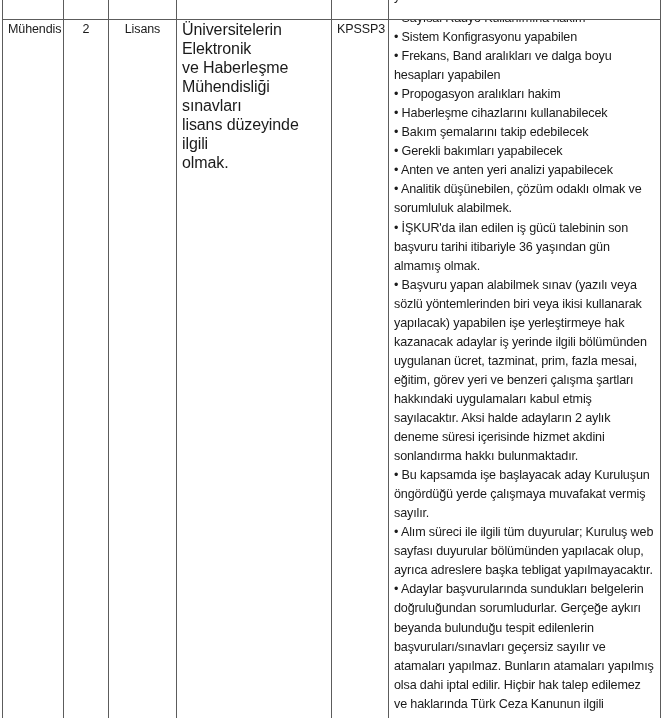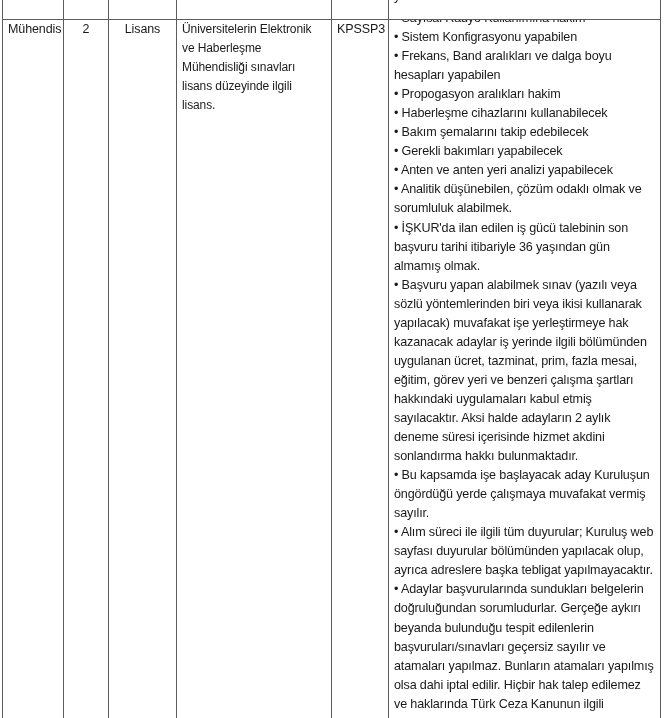--- a/index.html
+++ b/index.html
@@ -68,21 +68,21 @@
     padding: 0 6px 0 5px;
     font-size: 12.6px;
     line-height: 19.05px;
     letter-spacing: -0.15px;
     margin-top: -11px;
   }
   .req-line { white-space: pre-wrap; }
 
   
   .dept-block {
-    font-size: 12px;
+    font-size: 16px;
     line-height: 19px;
     letter-spacing: -0.1px;
     padding: 0 5px;
   }
 
   
   .row-clip-top td { height: 5px; overflow: hidden; }
   .clip-top-text {
     position: relative;
     font-size: 12.5px;
@@ -146,21 +146,21 @@
         <td class="mid-cell">
           <div class="cell-pad center-text">Lisans</div>
         </td>
 
         <td class="mid-cell">
           <div class="dept-block">
             <div>Üniversitelerin Elektronik</div>
             <div>ve Haberleşme</div>
             <div>Mühendisliği sınavları</div>
             <div>lisans düzeyinde ilgili</div>
-            <div>lisans.</div>
+            <div>olmak.</div>
           </div>
         </td>
 
         <td class="mid-cell">
           <div class="cell-pad">KPSSP3</div>
         </td>
 
         <td class="clipper">
           <div class="req-block">
             <div class="req-line">• Sayısal Radyo Kullanımına hakim</div>
@@ -172,21 +172,21 @@
             <div class="req-line">• Bakım şemalarını takip edebilecek</div>
             <div class="req-line">• Gerekli bakımları yapabilecek</div>
             <div class="req-line">• Anten ve anten yeri analizi yapabilecek</div>
             <div class="req-line">• Analitik düşünebilen, çözüm odaklı olmak ve</div>
             <div class="req-line">sorumluluk alabilmek.</div>
             <div class="req-line">• İŞKUR'da ilan edilen iş gücü talebinin son</div>
             <div class="req-line">başvuru tarihi itibariyle 36 yaşından gün</div>
             <div class="req-line">almamış olmak.</div>
             <div class="req-line">• Başvuru yapan alabilmek sınav (yazılı veya</div>
             <div class="req-line">sözlü yöntemlerinden biri veya ikisi kullanarak</div>
-            <div class="req-line">yapılacak) muvafakat işe yerleştirmeye hak</div>
+            <div class="req-line">yapılacak) yapabilen işe yerleştirmeye hak</div>
             <div class="req-line">kazanacak adaylar iş yerinde ilgili bölümünden</div>
             <div class="req-line">uygulanan ücret, tazminat, prim, fazla mesai,</div>
             <div class="req-line">eğitim, görev yeri ve benzeri çalışma şartları</div>
             <div class="req-line">hakkındaki uygulamaları kabul etmiş</div>
             <div class="req-line">sayılacaktır. Aksi halde adayların 2 aylık</div>
             <div class="req-line">deneme süresi içerisinde hizmet akdini</div>
             <div class="req-line">sonlandırma hakkı bulunmaktadır.</div>
             <div class="req-line">• Bu kapsamda işe başlayacak aday Kuruluşun</div>
             <div class="req-line">öngördüğü yerde çalışmaya muvafakat vermiş</div>
             <div class="req-line">sayılır.</div>

